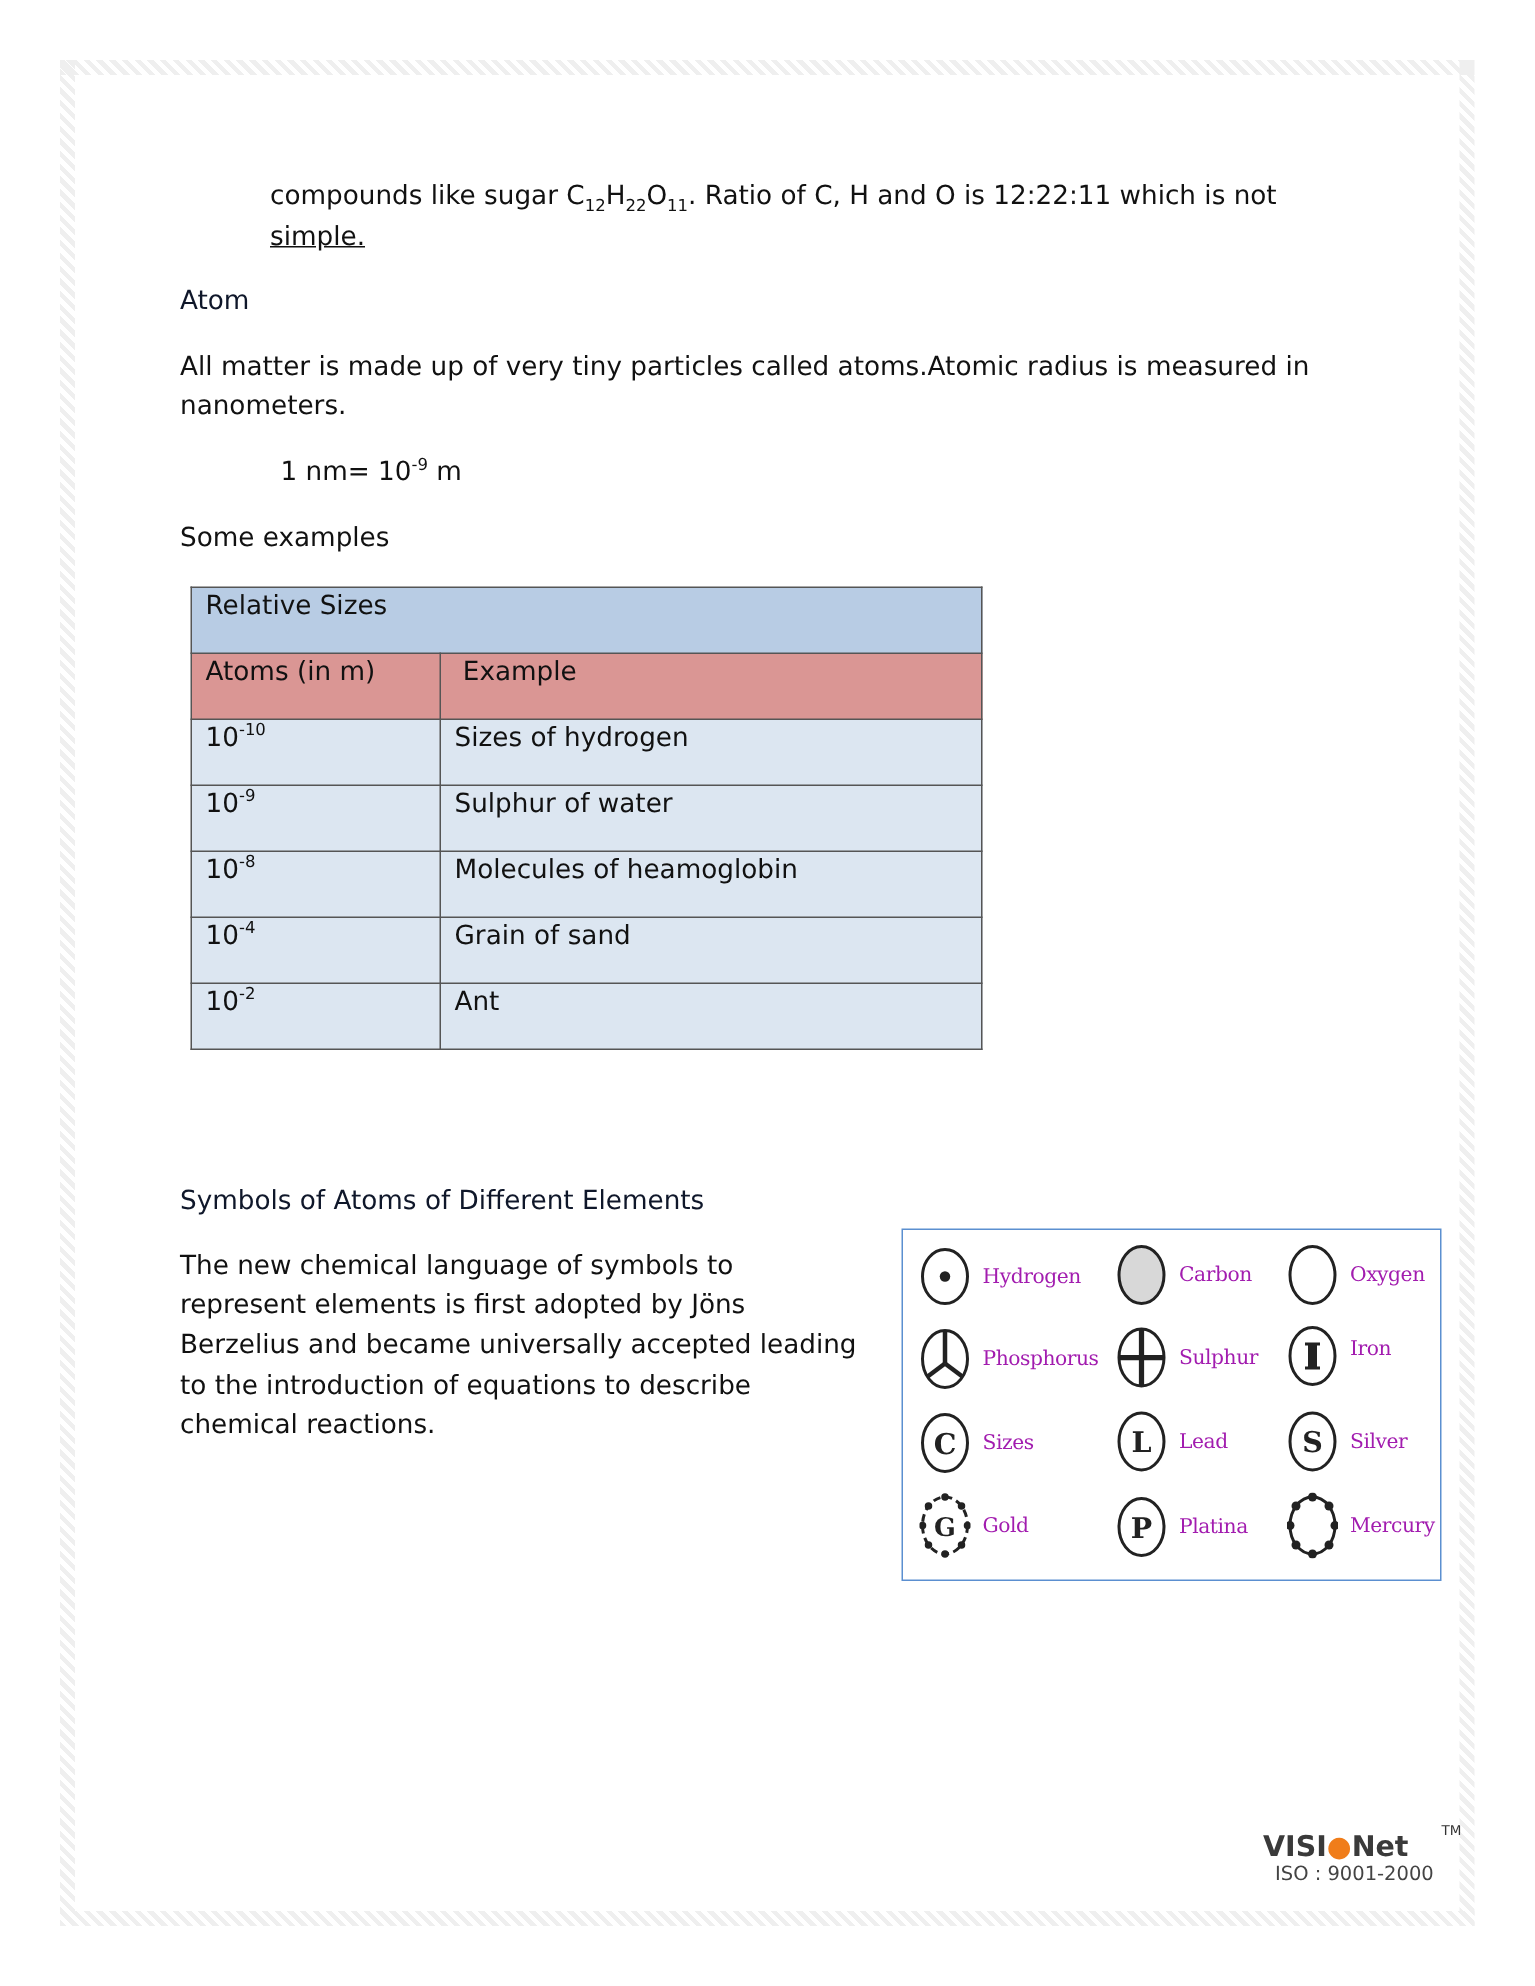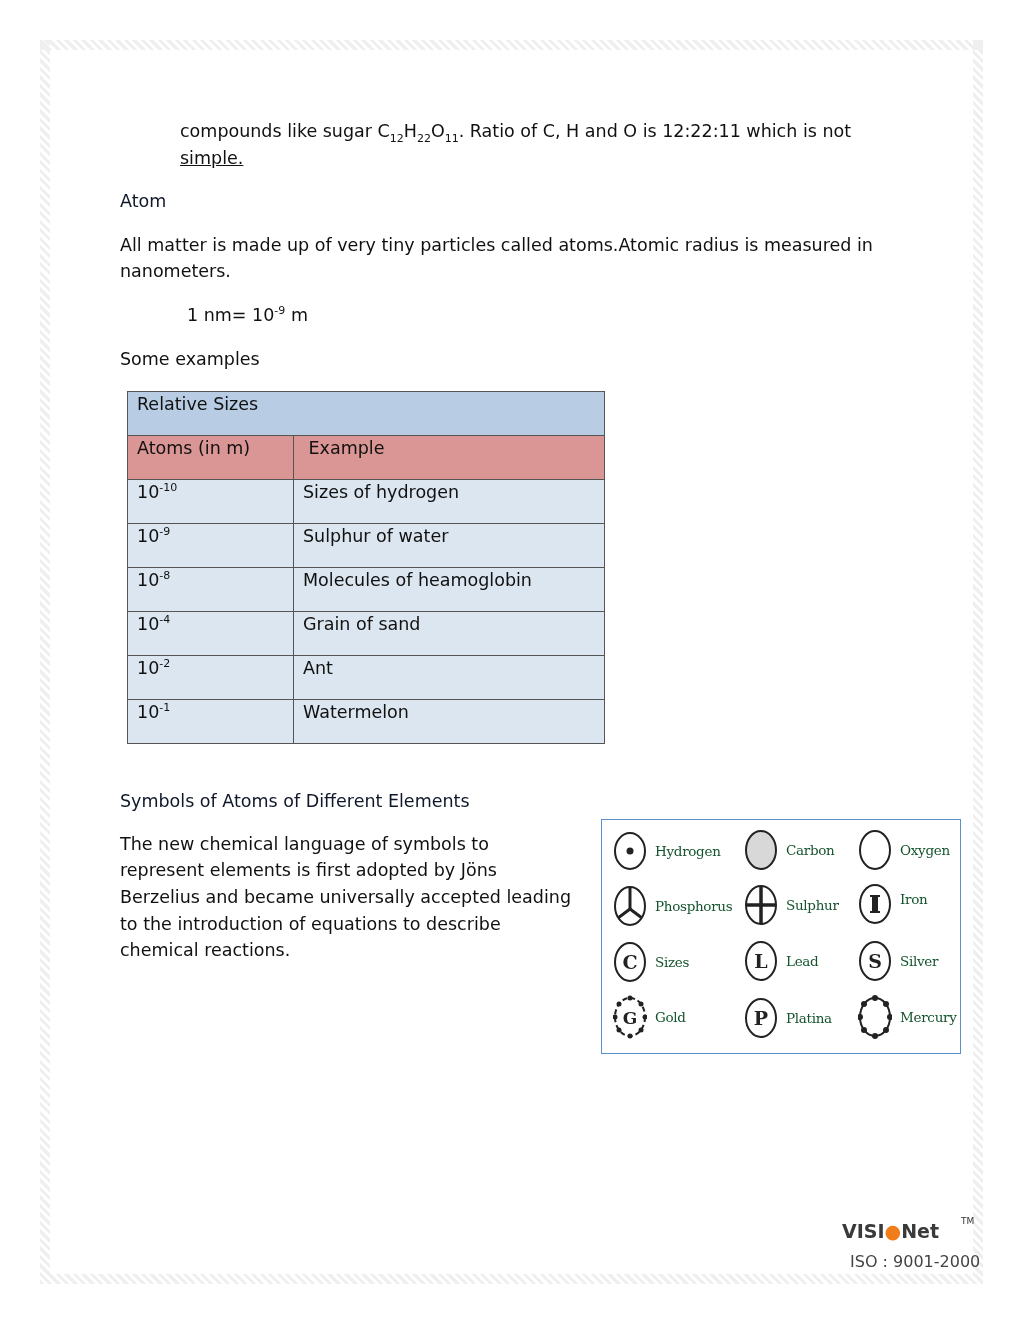--- a/index.html
+++ b/index.html
@@ -17,51 +17,51 @@
         repeating-linear-gradient(45deg, #efefef 0 3px, transparent 3px 6px) bottom / 100% 10px no-repeat,
         repeating-linear-gradient(45deg, #efefef 0 3px, transparent 3px 6px) left / 10px 100% no-repeat,
         repeating-linear-gradient(45deg, #efefef 0 3px, transparent 3px 6px) right / 10px 100% no-repeat;
       background-origin: border-box;
     }
     .p { position: absolute; font-size: 17.5px; line-height: 27px; margin: 0; }
     .red { color: #0f172a; }
     sub, sup { font-size: 11px; line-height: 0; }
 
     table.sizes {
-      position: absolute; left: 127px; top: 391px; width: 478px;
+      position: absolute; left: 127px; top: 391px; width: 528px;
       border-collapse: collapse; font-size: 17.5px;
     }
     table.sizes td {
       border: 1px solid #555; vertical-align: top; padding: 0 0 0 9px;
       height: 44px; box-sizing: border-box; line-height: 24px;
     }
     table.sizes tr.title td { background: #b8cce4; }
     table.sizes tr.head td { background: #da9694; }
     table.sizes tr.row td { background: #dce6f1; }
     table.sizes td.c1 { width: 166px; }
 
     .symbols-box {
       position: absolute; left: 601px; top: 819px; width: 360px; height: 235px;
       border: 1.5px solid #5b8fd0; box-sizing: border-box; background: #fff;
     }
     .sym { position: absolute; display: flex; align-items: center; }
     .sym svg { flex: 0 0 auto; }
     .sym .lbl {
       font-family: "DejaVu Serif", "Liberation Serif", serif;
-      font-size: 13.5px; margin-left: 8px; color: #14532d; letter-spacing: -0.3px;
+      font-size: 13.5px; margin-left: 8px; color: #a21caf; letter-spacing: -0.3px;
     }
 
     .logo { position: absolute; left: 842px; top: 1218px; width: 140px; }
     .logo .brand {
       font-family: "DejaVu Sans", sans-serif; font-weight: bold; font-size: 19px;
       color: #3a3a3a; letter-spacing: 0px; line-height: 26px;
     }
     .logo .brand .o { color: #f07d1a; }
     .logo .tm { position: absolute; left: 119px; top: -2px; font-size: 9px; color: #333; }
-    .logo .iso { font-size: 16px; color: #444; margin-left: 8px; line-height: 12px; margin-top: 12px; }
+    .logo .iso { font-size: 13px; color: #444; margin-left: 8px; line-height: 12px; }
   </style>
 </head>
 <body>
 
 <div class="border-frame"></div>
 
 <p class="p" style="left:180px; top:118px;"><span>compounds like sugar </span><span><span>C</span><sub>12</sub><span>H</span><sub>22</sub><span>O</span><sub>11</sub></span><span>. Ratio of C, H and O is 12:22:11 which is not</span></p>
 <p class="p" style="left:180px; top:145px;text-decoration:underline;">simple.</p>
 
 <p class="p red" style="left:120px; top:188px;">Atom</p>
@@ -91,24 +91,20 @@
     <td class="c1"><span>10</span><sup>-8</sup></td>
     <td>Molecules of heamoglobin</td>
   </tr>
   <tr class="row">
     <td class="c1"><span>10</span><sup>-4</sup></td>
     <td>Grain of sand</td>
   </tr>
   <tr class="row">
     <td class="c1"><span>10</span><sup>-2</sup></td>
     <td>Ant</td>
-  </tr>
-  <tr class="row">
-    <td class="c1"><span>10</span><sup>-1</sup></td>
-    <td>Watermelon</td>
   </tr>
 </tbody>
   </table>
 
 <p class="p red" style="left:120px; top:788px;">Symbols of Atoms of Different Elements</p>
 <div>
   <p class="p" style="left:120px; top:831px;">The new chemical language of symbols to</p>
   <p class="p" style="left:120px; top:857px;">represent elements is first adopted by Jöns</p>
   <p class="p" style="left:120px; top:884px;">Berzelius and became universally accepted leading</p>
   <p class="p" style="left:120px; top:911px;">to the introduction of equations to describe</p>

